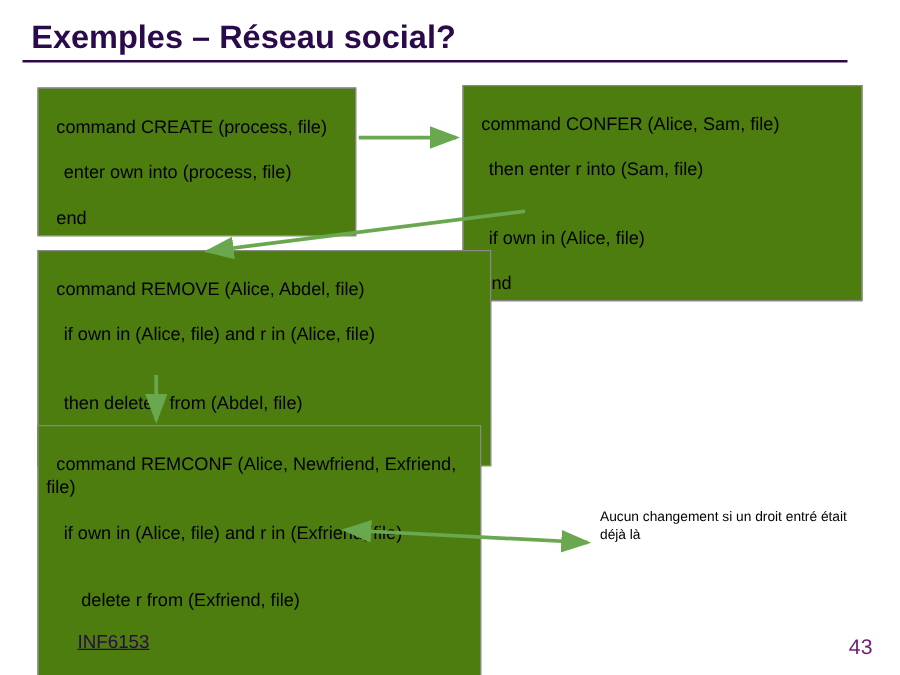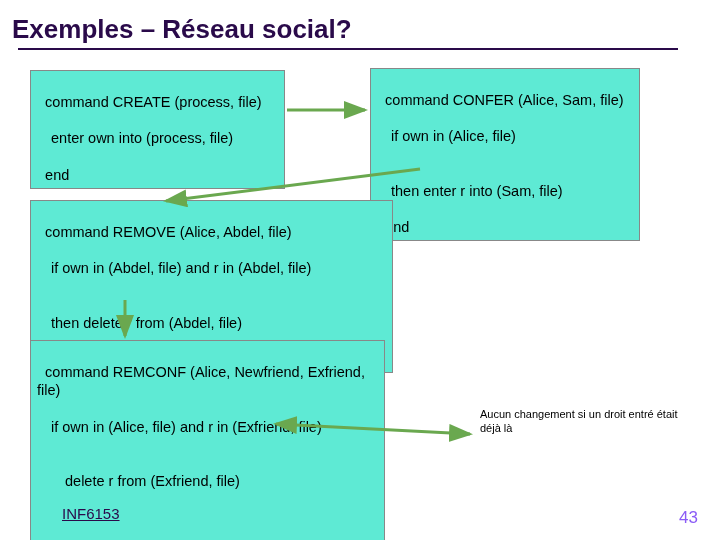--- a/index.html
+++ b/index.html
@@ -8,46 +8,46 @@
     width: 720px;
     height: 540px;
     background: #fff;
     font-family: Arial, Helvetica, sans-serif;
     position: relative;
     overflow: hidden;
   }
   .title {
     position: absolute;
     top: 14px;
-    left: 12px;
+    left: 25px;
     font-size: 26px;
     font-weight: bold;
     color: #2a0a4a;
     text-align: right;
   }
   .underline {
     position: absolute;
     top: 48px;
     left: 18px;
     width: 660px;
     height: 2px;
     background: #2a0a4a;
   }
   .codebox {
     position: absolute;
-    background: #5eead4;
+    background: #4d7c0f;
     border: 1px solid #888;
     padding: 4px 6px;
     font-size: 14.5px;
     line-height: 1.25;
     color: #000;
     white-space: pre-wrap;
   }
   .box-create { top: 70px; left: 30px; width: 255px; }
-  .box-confer { top: 68px; left: 370px; width: 270px; }
+  .box-confer { top: 68px; left: 370px; width: 320px; }
   .box-remove { top: 200px; left: 30px; width: 363px; }
   .box-remconf { top: 340px; left: 30px; width: 355px; }
   .note {
     position: absolute;
     top: 408px;
     left: 480px;
     width: 210px;
     font-size: 11px;
     color: #000;
     line-height: 1.25;
@@ -58,57 +58,57 @@
     left: 62px;
     font-size: 15px;
     color: #2a0a4a;
     text-decoration: underline;
   }
   .footer-page {
     position: absolute;
     bottom: 12px;
     right: 22px;
     font-size: 17px;
-    color: #8b5cf6;
+    color: #701a75;
   }
   svg.arrow { position: absolute; overflow: visible; }
   .indent1 { padding-left: 14px; display: block; }
   .indent2 { padding-left: 28px; display: block; }
 </style>
 </head>
 <body>
 
 <div class="title">Exemples – Réseau social?</div>
 <div class="underline"></div>
 
 <div class="codebox box-create">
   <span>command CREATE (process, file)</span>
   <span class="indent1">enter own into (process, file)</span>
   <span>end</span>
 </div>
 
 <div class="codebox box-confer">
   <span>command CONFER (Alice, Sam, file)</span>
+  <span class="indent1">then enter r into (Sam, file)</span>
   <span class="indent1">if own in (Alice, file)</span>
-  <span class="indent1">then enter r into (Sam, file)</span>
   <span>end</span>
 </div>
 
 <svg class="arrow" style="left:287px; top:100px; width:85px; height:20px;">
   <defs>
     <marker id="ah1" markerWidth="8" markerHeight="8" refX="7" refY="3" orient="auto">
       <path d="M0,0 L8,3 L0,6 Z" fill="#6aa84f"></path>
     </marker>
   </defs>
   <line x1="0" y1="10" x2="78" y2="10" stroke="#6aa84f" stroke-width="3" marker-end="url(#ah1)"></line>
 </svg>
 
 <div class="codebox box-remove">
   <span>command REMOVE (Alice, Abdel, file)</span>
-  <span class="indent1">if own in (Abdel, file) and r in (Abdel, file)</span>
+  <span class="indent1">if own in (Alice, file) and r in (Alice, file)</span>
   <span class="indent1">then delete r from (Abdel, file)</span>
   <span>end</span>
 </div>
 
 <svg class="arrow" style="left:160px; top:167px; width:270px; height:40px;">
   <defs>
     <marker id="ah2" markerWidth="8" markerHeight="8" refX="7" refY="3" orient="auto">
       <path d="M0,0 L8,3 L0,6 Z" fill="#6aa84f"></path>
     </marker>
   </defs>

